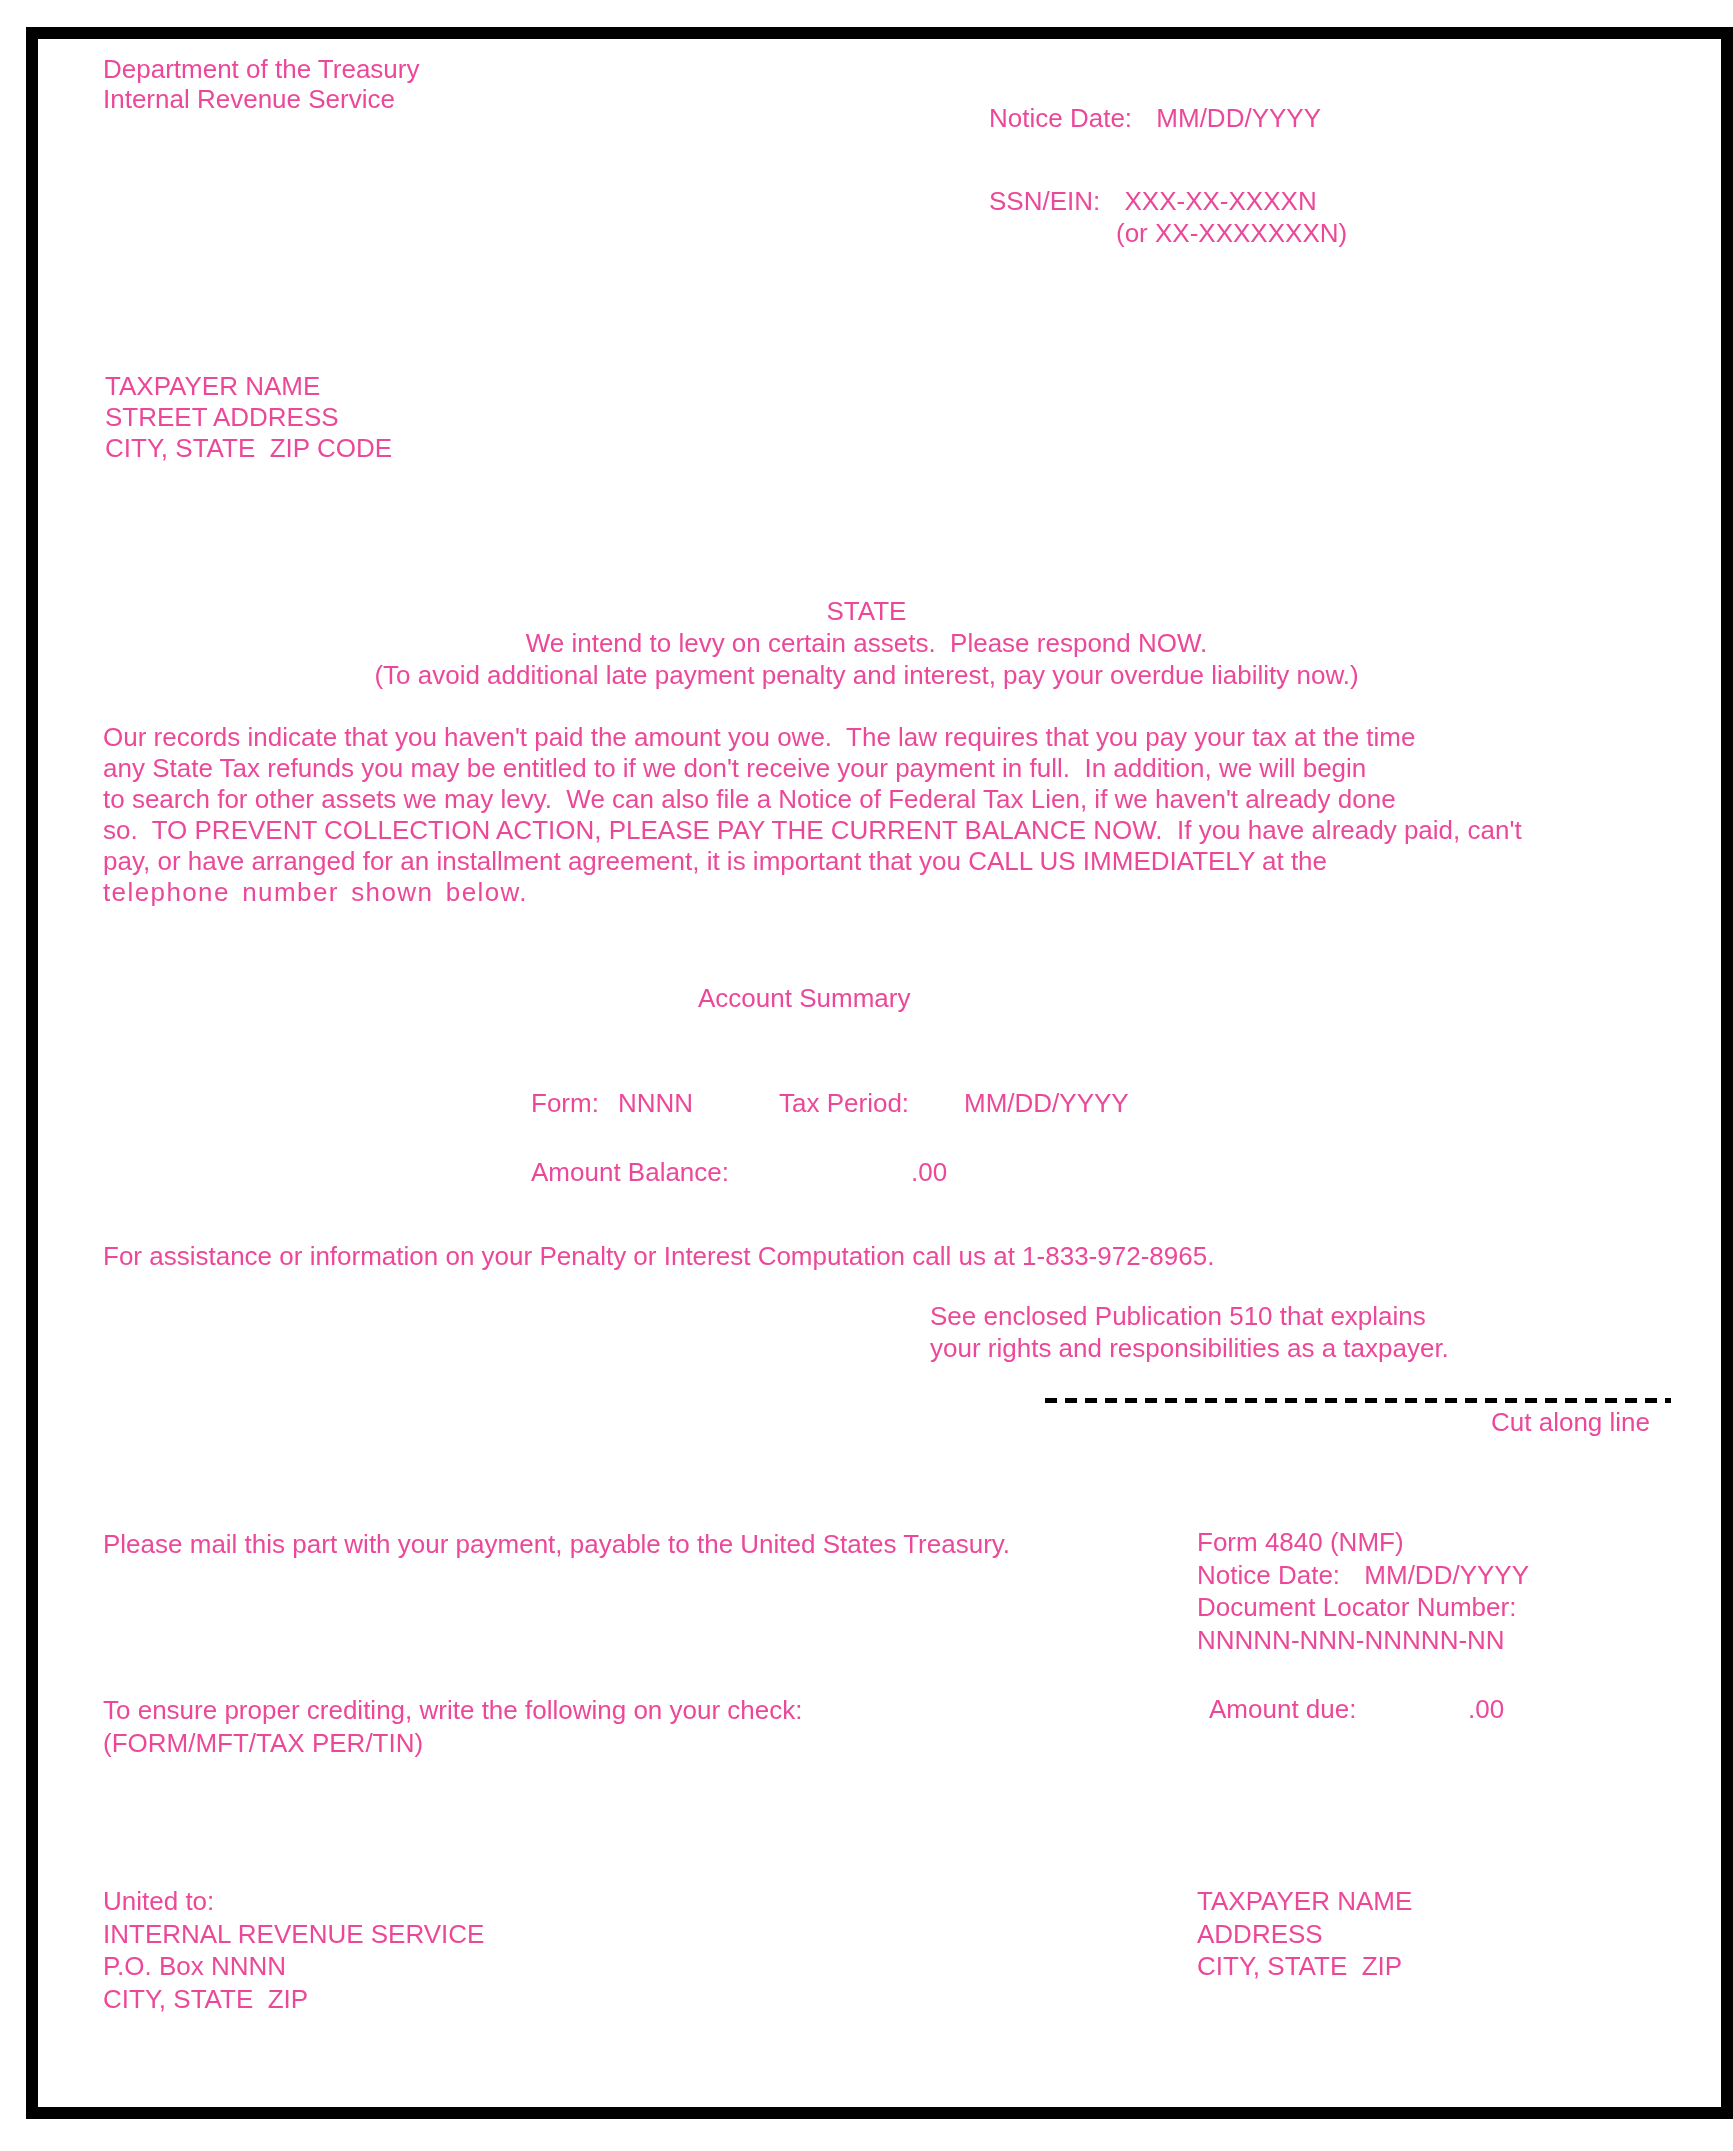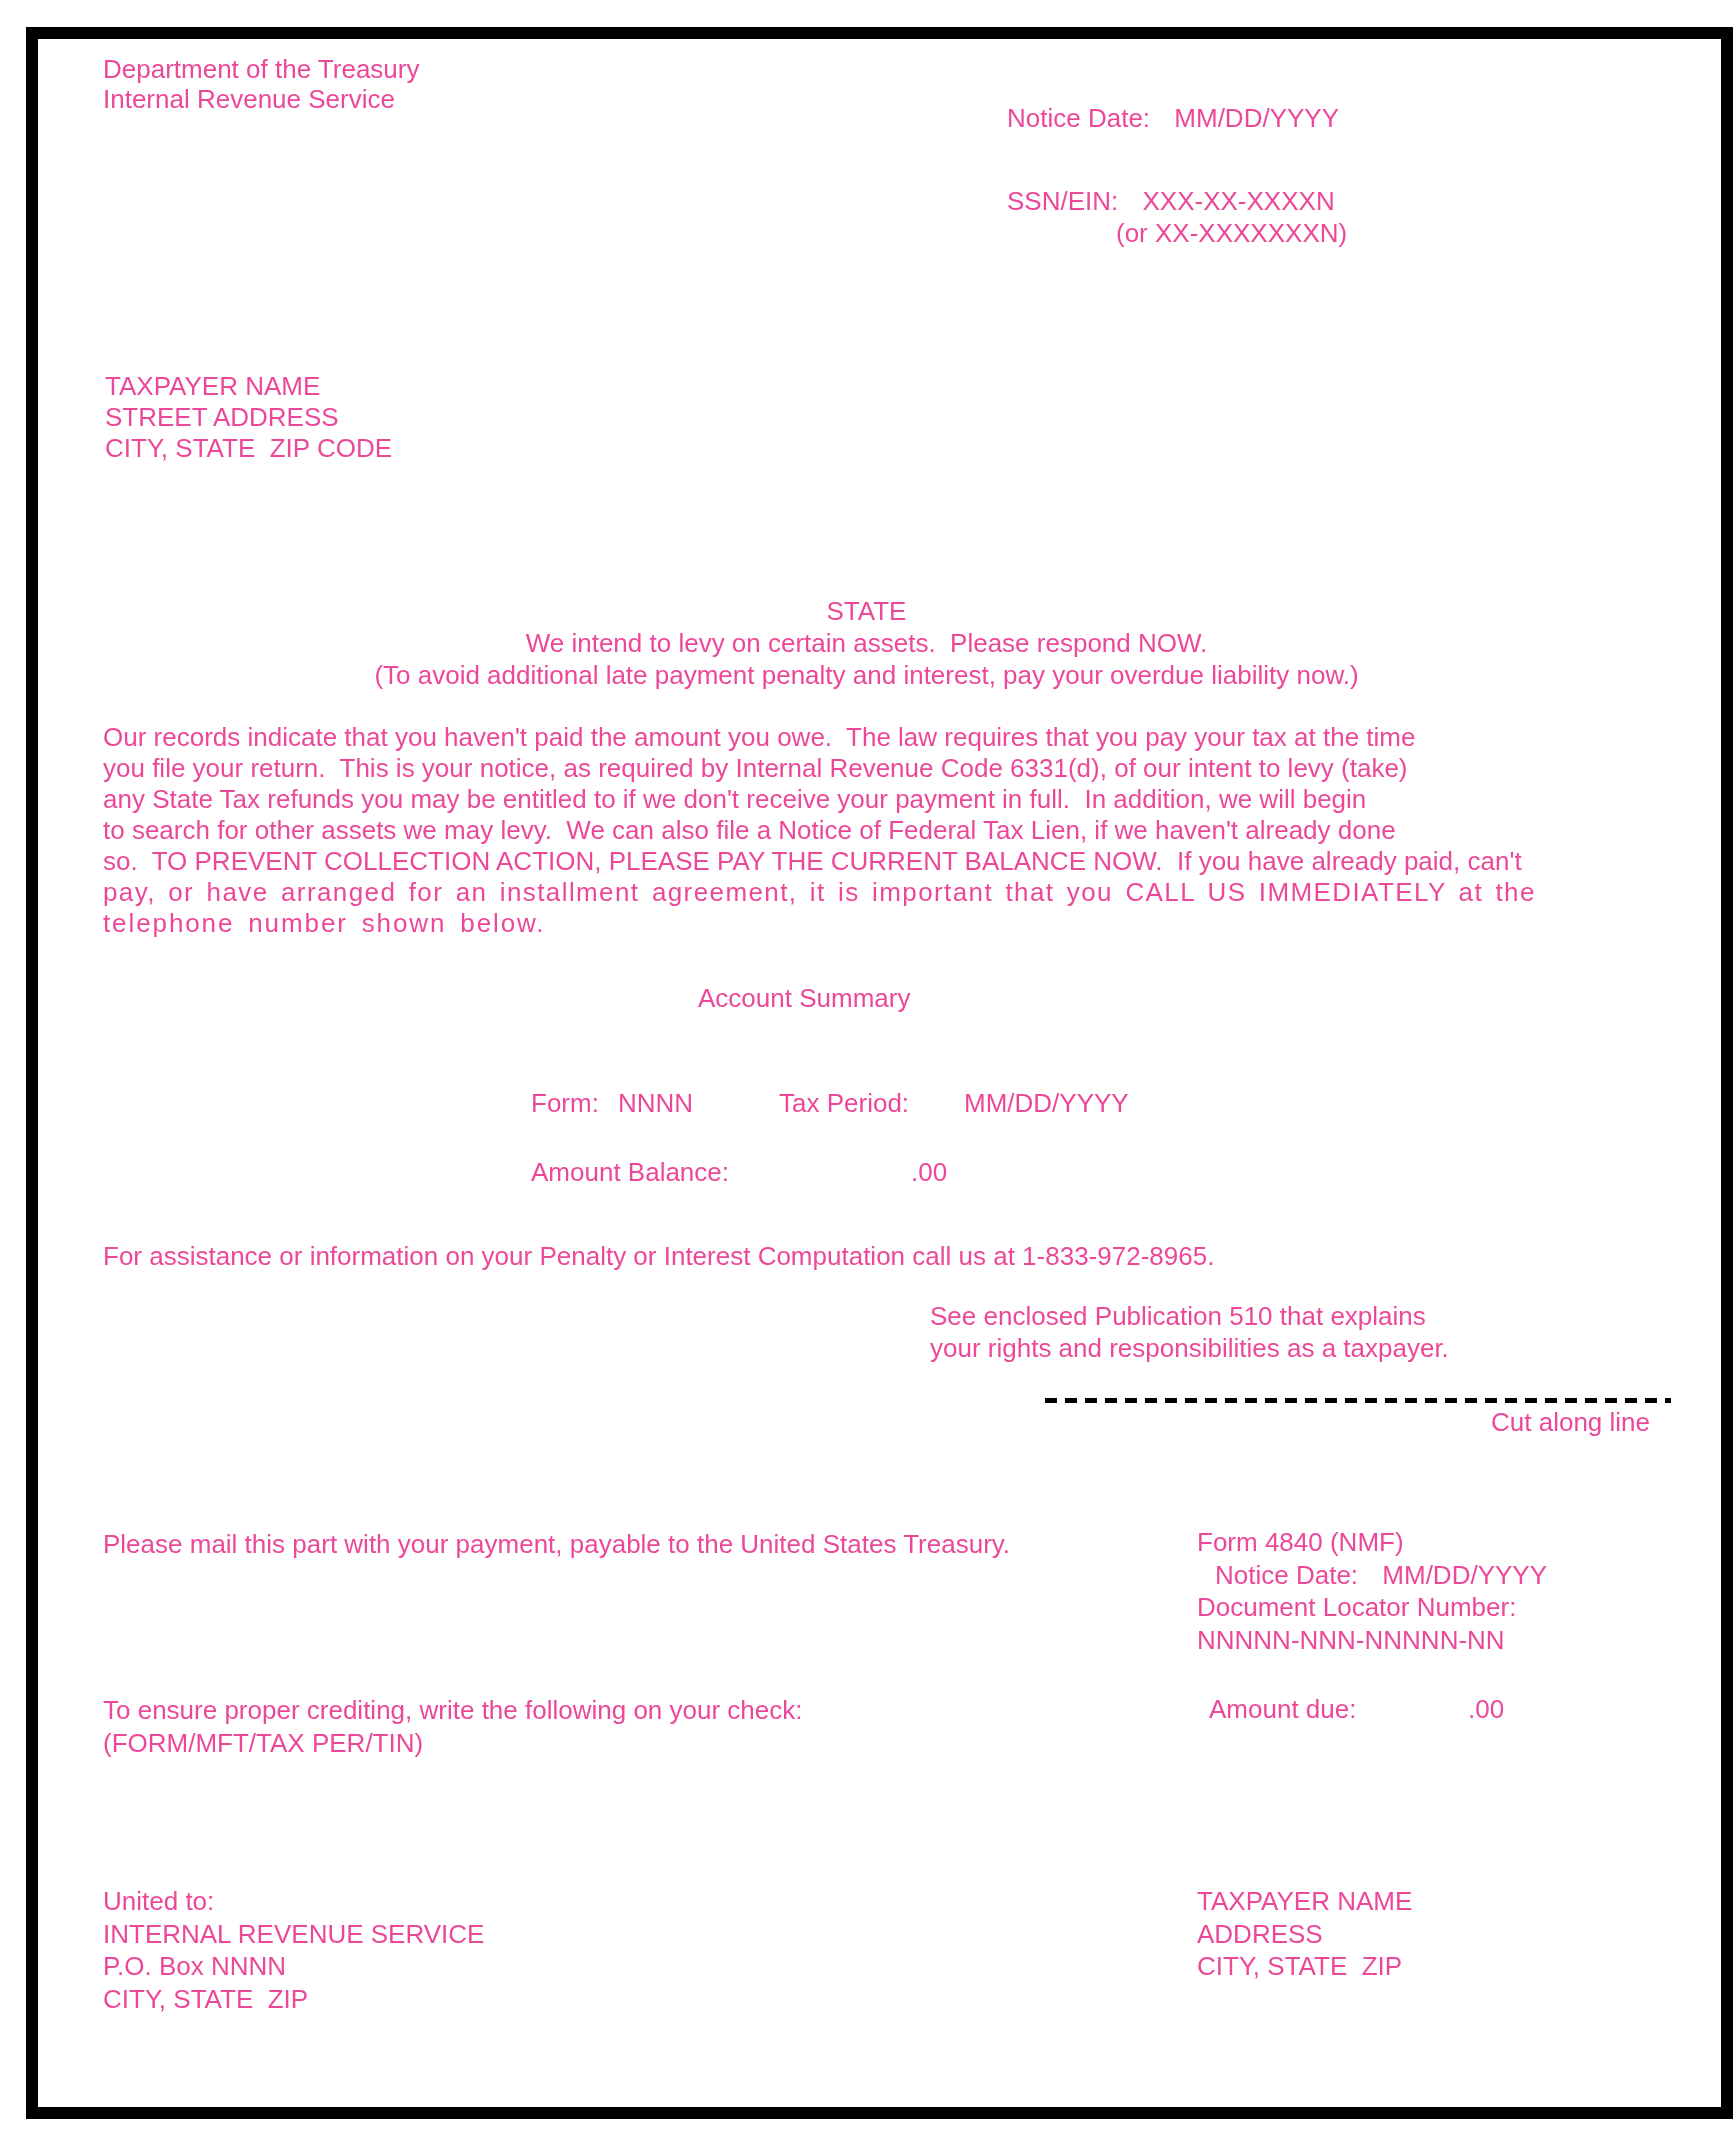--- a/index.html
+++ b/index.html
@@ -34,21 +34,21 @@
 
   .body-lines div { line-height: 31px; }
   .body-lines div:nth-child(6) { letter-spacing: 1.4px; word-spacing: 3.8px; }
   .body-lines div:nth-child(7) { letter-spacing: 1.9px; word-spacing: 4.8px; }
 
   .lh31 div { line-height: 30px; }
   .lh32 div { line-height: 31px; }
   .lh33 div { line-height: 32px; }
   .lh34 div { line-height: 32.5px; }
 
-  .pair-label { display: inline-block; margin-left: 18px; }
+  .pair-label { display: inline-block; }
   .pair-value { display: inline-block; margin-left: 17px; }
 
   .cutline {
     position: absolute;
     left: 78px;
     top: 1398px;
     width: 1593px;
     display: flex;
     align-items: flex-end;
     flex-direction: column;
@@ -94,21 +94,20 @@
   </div>
 
   <div class="abs centered lh33" style="left:0; top:595px; width:1733px;">
     <div data-bind="urgent.title">STATE</div>
     <div data-bind="urgent.line1">We intend to levy on certain assets.  Please respond NOW.</div>
     <div data-bind="urgent.line2">(To avoid additional late payment penalty and interest, pay your overdue liability now.)</div>
   </div>
 
   <div class="abs body-lines" style="left:103px; top:722px; width:1491px;">
     <div data-bind="body.lines.0">Our records indicate that you haven't paid the amount you owe.  The law requires that you pay your tax at the time</div>
-    <div data-bind="body.lines.1">you file your return.  This is your notice, as required by Internal Revenue Code 6331(d), of our intent to levy (take)</div>
     <div data-bind="body.lines.2">any State Tax refunds you may be entitled to if we don't receive your payment in full.  In addition, we will begin</div>
     <div data-bind="body.lines.3">to search for other assets we may levy.  We can also file a Notice of Federal Tax Lien, if we haven't already done</div>
     <div data-bind="body.lines.4">so.  TO PREVENT COLLECTION ACTION, PLEASE PAY THE CURRENT BALANCE NOW.  If you have already paid, can't</div>
     <div data-bind="body.lines.5">pay, or have arranged for an installment agreement, it is important that you CALL US IMMEDIATELY at the</div>
     <div data-bind="body.lines.6">telephone number shown below.</div>
   </div>
 
   <div class="abs" style="left:698px; top:983px;" data-bind="account_summary.title">Account Summary</div>
 
   <div class="abs" style="left:0; top:1088px; width:1733px; height:32.5px;">

